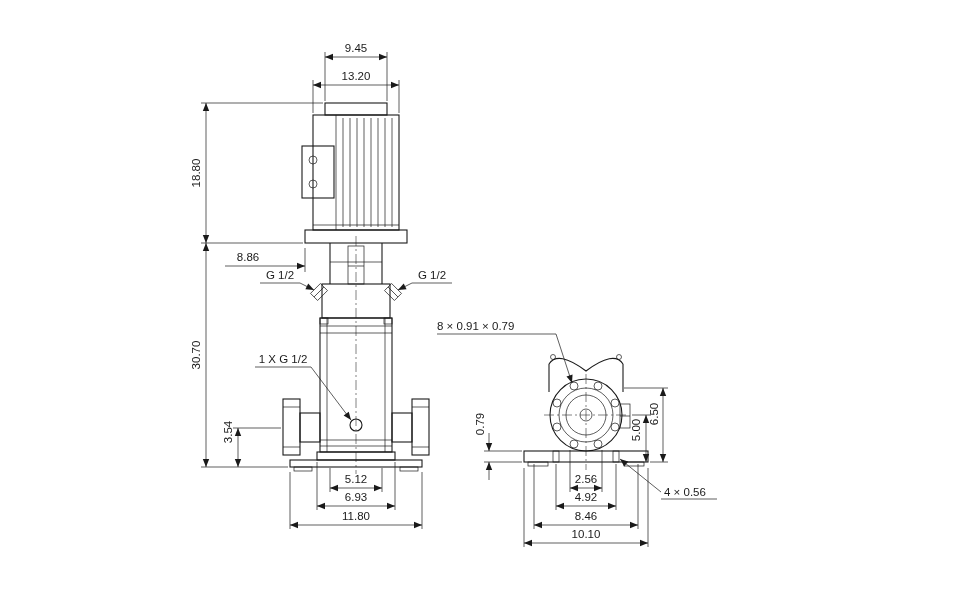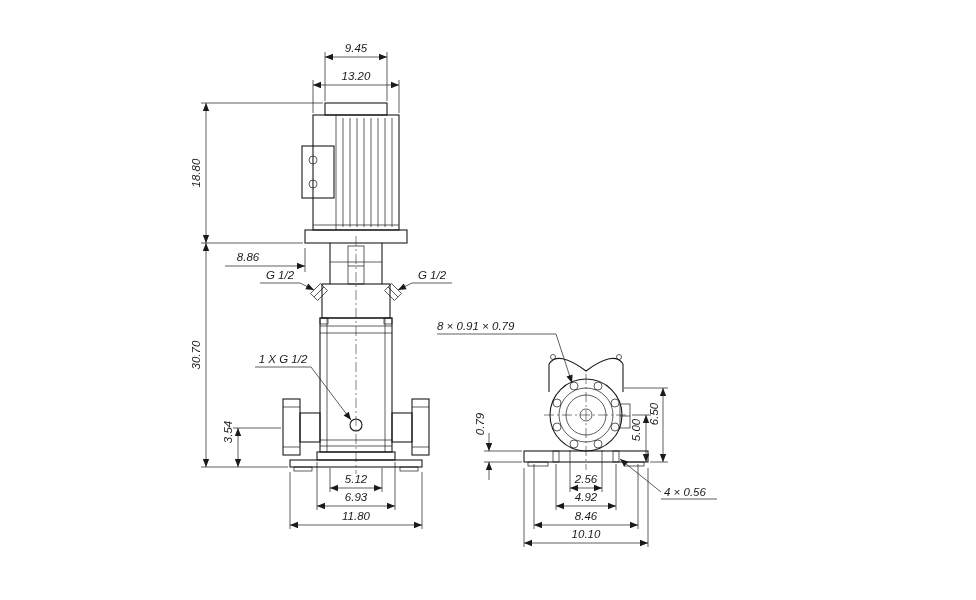--- a/index.html
+++ b/index.html
@@ -1,17 +1,17 @@
 <!DOCTYPE html>
 <html><head>
 <meta charset="utf-8">
 <style>
   html,body{margin:0;padding:0;background:#ffffff;}
   .canvas{position:relative;width:976px;height:600px;background:#ffffff;overflow:hidden;
-          font-family:"Liberation Sans", sans-serif;font-style:italic;}
+          font-family:"Liberation Sans", sans-serif;}
   svg text{font-family:"Liberation Sans", sans-serif;font-size:11.5px;fill:#1a1a1a;}
   .obj{stroke:#1a1a1a;stroke-width:1.1;fill:none;}
   .thin{stroke:#1a1a1a;stroke-width:.7;fill:none;}
   .dim{stroke:#1a1a1a;stroke-width:.7;fill:none;}
   .cl{stroke:#1a1a1a;stroke-width:.55;fill:none;stroke-dasharray:10 3 2 3;}
 </style>
 </head>
 <body>
 
 <div class="canvas">

